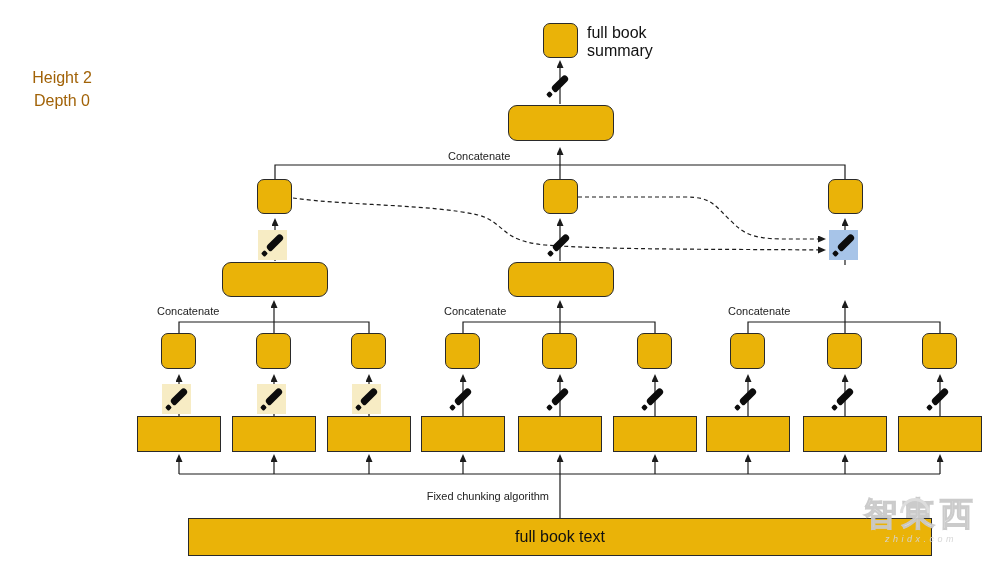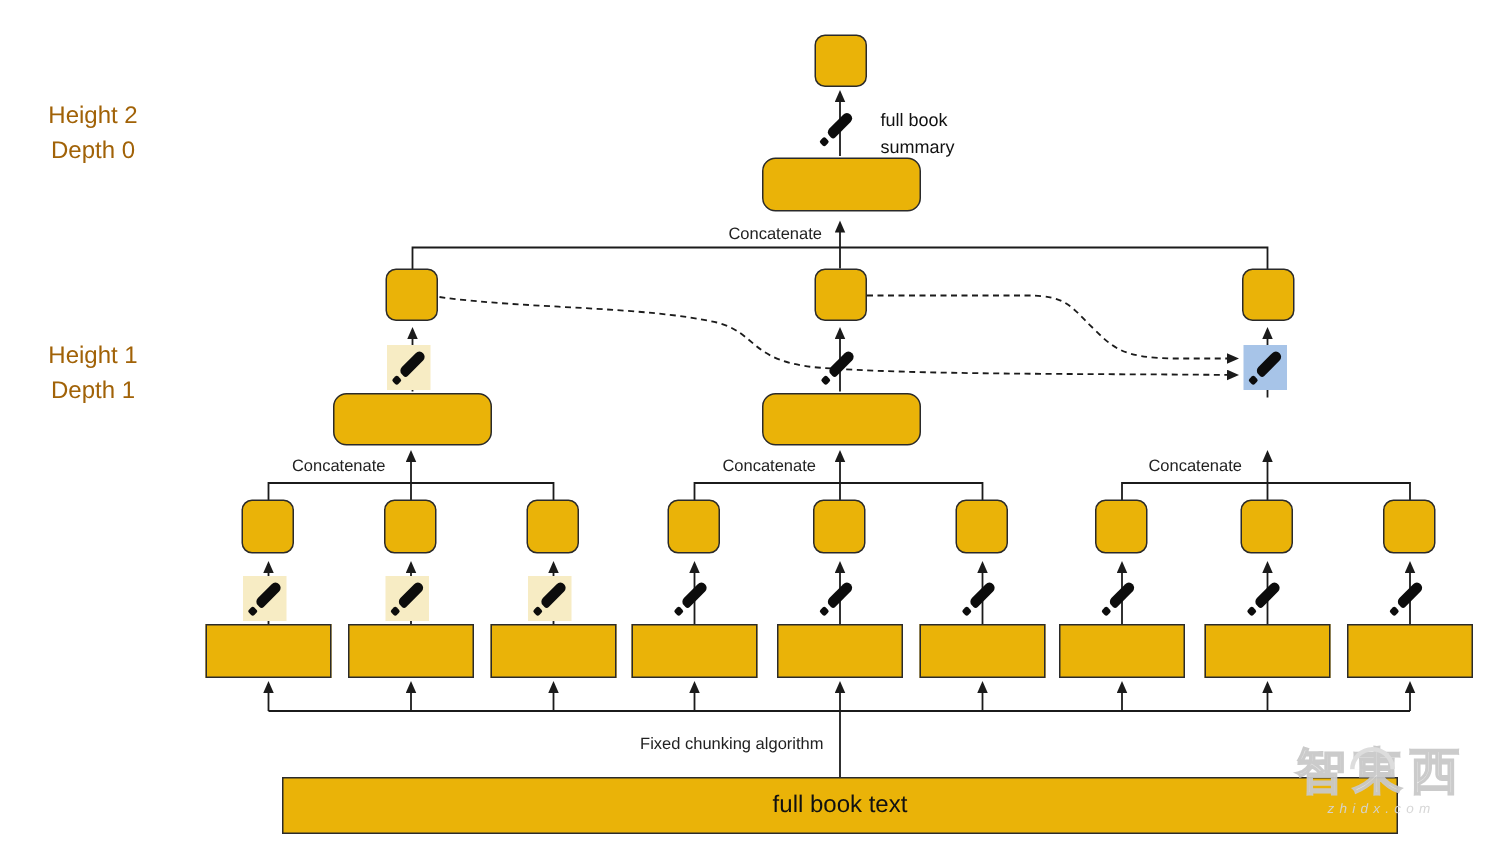--- a/index.html
+++ b/index.html
@@ -4,23 +4,23 @@
 <style>
   html,body{margin:0;padding:0;background:#fff;}
   .stage{position:relative;width:1000px;height:572px;background:#ffffff;overflow:hidden;
          font-family:"Liberation Sans",sans-serif;color:#1a1a1a;}
   svg.wires{position:absolute;left:0;top:0;z-index:1;}
   .box{position:absolute;background:#eab308;border:1.4px solid #2a2a2a;box-sizing:border-box;z-index:2;}
   .r7{border-radius:7px;}
   .r9{border-radius:9px;}
   .lbl{position:absolute;z-index:3;white-space:nowrap;}
   .side-label{width:92px;font-size:16px;line-height:23px;text-align:center;color:#a16207;}
-  .concat{width:100px;font-size:11px;text-align:right;color:#222;}
+  .concat{width:100px;font-size:11px;color:#222;}
   .caption-sm{font-size:11px;color:#222;}
-  .caption{font-size:12px;line-height:18px;color:#111;white-space:normal;margin-top:47px;}
+  .caption{font-size:16px;line-height:18px;color:#111;white-space:normal;}
   .book-box{display:flex;align-items:center;justify-content:center;font-size:16px;color:#111;}
   .pencil{position:absolute;width:28px;height:30px;z-index:6;}
   .pencil .hl{position:absolute;left:-1px;top:0;width:29px;height:30px;}
   .hl-yellow{background:#f7ecc4;}
   .hl-blue{background:#a7c4e8;}
   .p-body{position:absolute;left:6px;top:9px;width:20px;height:7px;background:#0c0c0c;
           border-radius:3.5px 3.5px 3.5px 2px;transform:rotate(-45deg);}
   .p-nib{position:absolute;left:3px;top:21px;width:5px;height:5px;background:#0c0c0c;
          border-radius:1.5px;transform:rotate(-45deg);}
   .watermark{position:absolute;left:854px;top:496px;width:134px;z-index:9;text-align:center;opacity:.95;}
@@ -78,24 +78,20 @@
       <path marker-end="url(#ah)" d="M940 474 L940 456"></path>
 
       <path marker-end="url(#ah)" stroke-dasharray="4 3" d="M293 198 C350 206, 430 204, 478 215 C505 222, 500 241, 545 245 C610 250, 720 249, 824 250"></path>
       <path marker-end="url(#ah)" stroke-dasharray="4 3" d="M578 197 L685 197 C712 197, 714 205, 730 220 C743 233, 750 238, 780 239 L824 239"></path>
     </g>
   </svg>
 
   <div class="lbl side-label" style="left:16px;top:66px;">
     <div>Height 2</div>
     <div>Depth 0</div>
-  </div>
-  <div class="lbl side-label" style="left:16px;top:226px;">
-    <div>Height 1</div>
-    <div>Depth 1</div>
   </div>
 
   <div class="box r7" style="left:543px;top:23px;width:35px;height:35px;"></div>
   <div class="lbl caption" style="left:587px;top:24px;width:80px;">full book summary</div>
   <div class="pencil" style="left:544px;top:71px;">
     <span class="p-body"></span>
     <span class="p-nib"></span>
   </div>
   <div class="box r9" style="left:508px;top:105px;width:106px;height:36px;"></div>
   <div class="lbl concat" style="left:448px;top:150px;">Concatenate</div>

